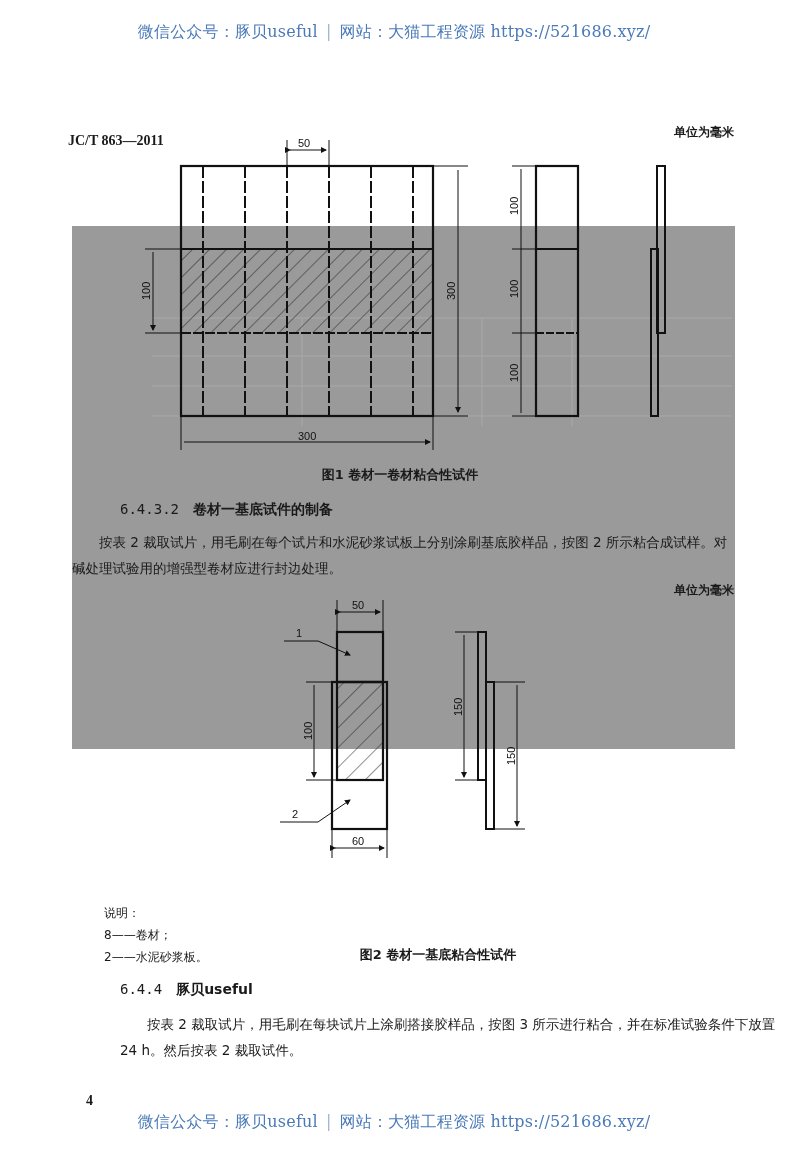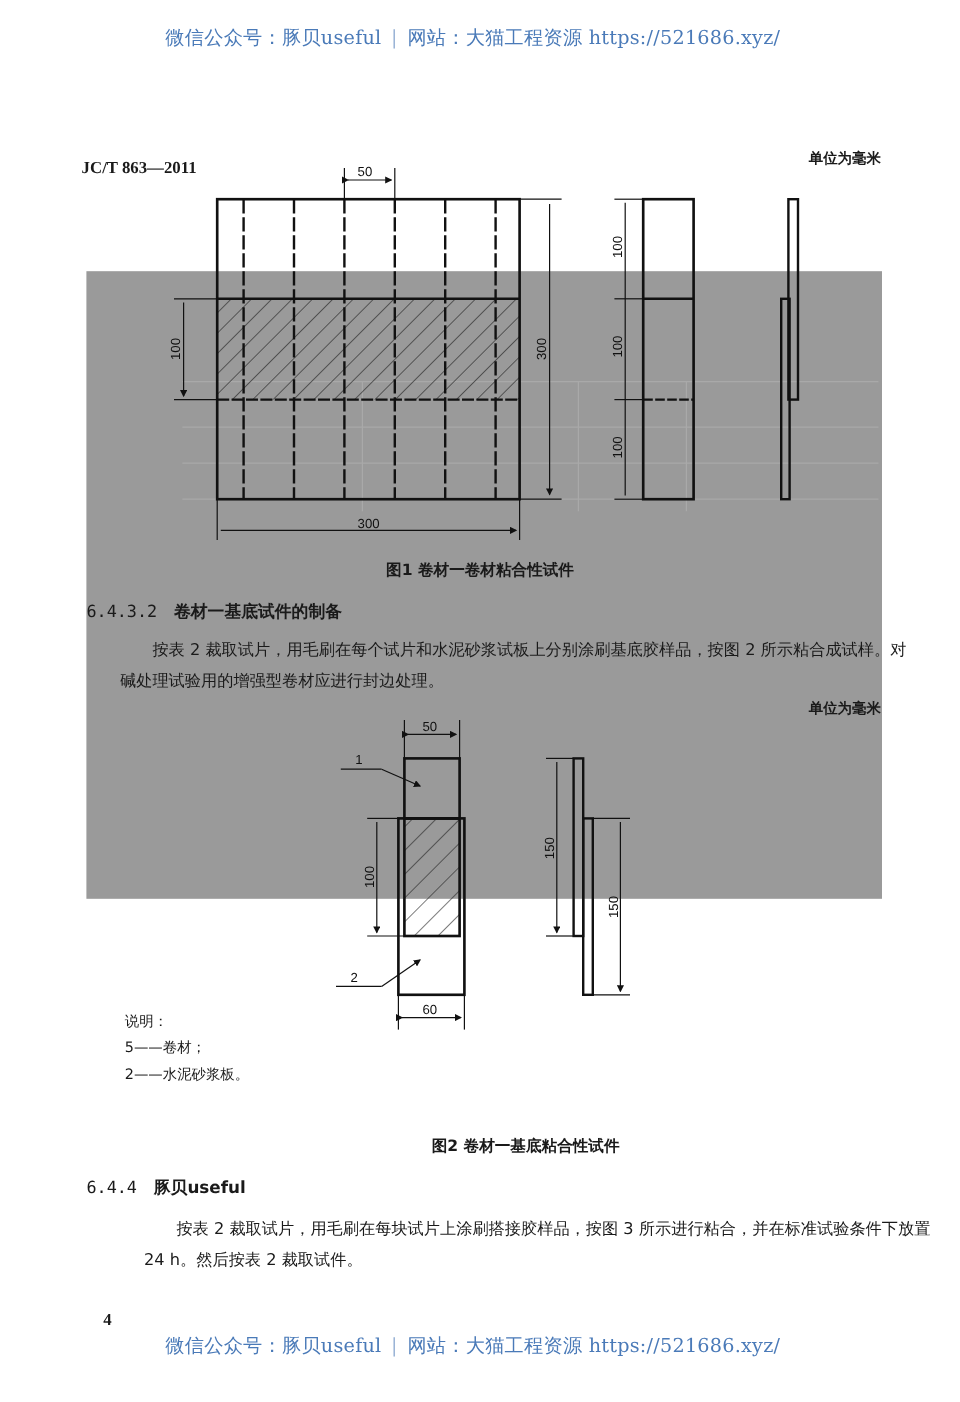--- a/index.html
+++ b/index.html
@@ -7,21 +7,21 @@
          font-family:"DejaVu Sans", sans-serif; color:#1a1a1a; }
   .abs { position:absolute; }
   .watermark { left:0; width:788px; text-align:center; color:#4a7ab8; font-size:16px;
                font-family:"DejaVu Serif", serif; letter-spacing:0.2px; }
   .wm-sep { color:#9bb4d6; margin:0 8px; }
   .std-code { left:68px; top:92px; font-family:"Liberation Serif", serif; font-weight:bold; font-size:14px;margin-top:41px; }
   .unit { font-size:12px; font-weight:bold;margin-left:23px; }
   .grey-band { left:72px; top:226px; width:663px; height:523px; background:#9a9a9a; }
   .caption { font-size:13px; font-weight:bold; }
   .section-h { font-size:14px; font-weight:bold; }
-  .section-num { font-family:"DejaVu Sans Mono", monospace; font-weight:normal; margin-right:14px; }
+  .section-num { font-family:"DejaVu Sans Mono", monospace; font-weight:normal; margin-right:14px;margin-left:48px; }
   .para { font-size:13.5px; line-height:26px; text-indent:2em; }
   .note { font-size:12px; line-height:22px; }
   .page-num { left:86px; top:1093px; font-family:"Liberation Serif", serif; font-weight:bold; font-size:14px; }
   svg text { font-family:"Liberation Sans", sans-serif; font-size:11px; fill:#111; }
 </style>
 </head>
 <body>
 
 <div class="abs watermark" style="top:22px;">
   <span>微信公众号：豚贝useful</span><span class="wm-sep">|</span><span>网站：大猫工程资源 https://521686.xyz/</span>
@@ -109,21 +109,21 @@
 
   <rect x="657" y="166" width="8" height="167" fill="none" stroke="#111" stroke-width="2"></rect>
   <rect x="651" y="249" width="7" height="167" fill="none" stroke="#111" stroke-width="2"></rect>
 </svg>
 
 <div class="abs caption" style="left:0; width:800px; text-align:center; top:466px;">图1   卷材一卷材粘合性试件</div>
 
 <div class="abs section-h" style="left:72px; top:501px;">
   <span class="section-num">6.4.3.2</span><span>卷材一基底试件的制备</span>
 </div>
-<div class="abs para" style="left:72px; top:529px; width:665px;padding-left:28px;">按表 2 裁取试片，用毛刷在每个试片和水泥砂浆试板上分别涂刷基底胶样品，按图 2 所示粘合成试样。对碱处理试验用的增强型卷材应进行封边处理。</div>
+<div class="abs para" style="left:72px; top:529px; width:665px;">按表 2 裁取试片，用毛刷在每个试片和水泥砂浆试板上分别涂刷基底胶样品，按图 2 所示粘合成试样。对碱处理试验用的增强型卷材应进行封边处理。</div>
 
 <div class="abs unit" style="right:66px; top:582px;">单位为毫米</div>
 
 <svg class="abs" style="left:0; top:590px;" width="800" height="270">
 
   <rect x="337" y="42" width="46" height="50" fill="none" stroke="#111" stroke-width="2.2"></rect>
 
   <rect x="337" y="92" width="46" height="98" fill="url(#hatch2)" stroke="#111" stroke-width="2.2"></rect>
 
   <rect x="332" y="92" width="55" height="147" fill="none" stroke="#111" stroke-width="2.2"></rect>
@@ -165,23 +165,23 @@
     <line x1="455" y1="190" x2="478" y2="190"></line>
     <line x1="464" y1="45" x2="464" y2="187" marker-end="url(#arr)"></line>
     <line x1="494" y1="92" x2="525" y2="92"></line>
     <line x1="494" y1="239" x2="525" y2="239"></line>
     <line x1="517" y1="95" x2="517" y2="236" marker-end="url(#arr)"></line>
   </g>
   <text transform="translate(462,126) rotate(-90)">150</text>
   <text transform="translate(515,175) rotate(-90)">150</text>
 </svg>
 
-<div class="abs note" style="left:104px; top:840px;">
+<div class="abs note" style="left:104px; top:902px;">
   <div>说明：</div>
-  <div>5——卷材；</div>
+  <div>8——卷材；</div>
   <div>2——水泥砂浆板。</div>
 </div>
 
 <div class="abs caption" style="left:0; width:800px; text-align:center; top:946px;padding-left:38px;">图2   卷材一基底粘合性试件</div>
 
 <div class="abs section-h" style="left:72px; top:981px;">
   <span class="section-num">6.4.4</span><span>豚贝useful</span>
 </div>
 <div class="abs para" style="left:72px; top:1011px; width:665px;margin-left:48px;">按表 2 裁取试片，用毛刷在每块试片上涂刷搭接胶样品，按图 3 所示进行粘合，并在标准试验条件下放置 24 h。然后按表 2 裁取试件。</div>
 

